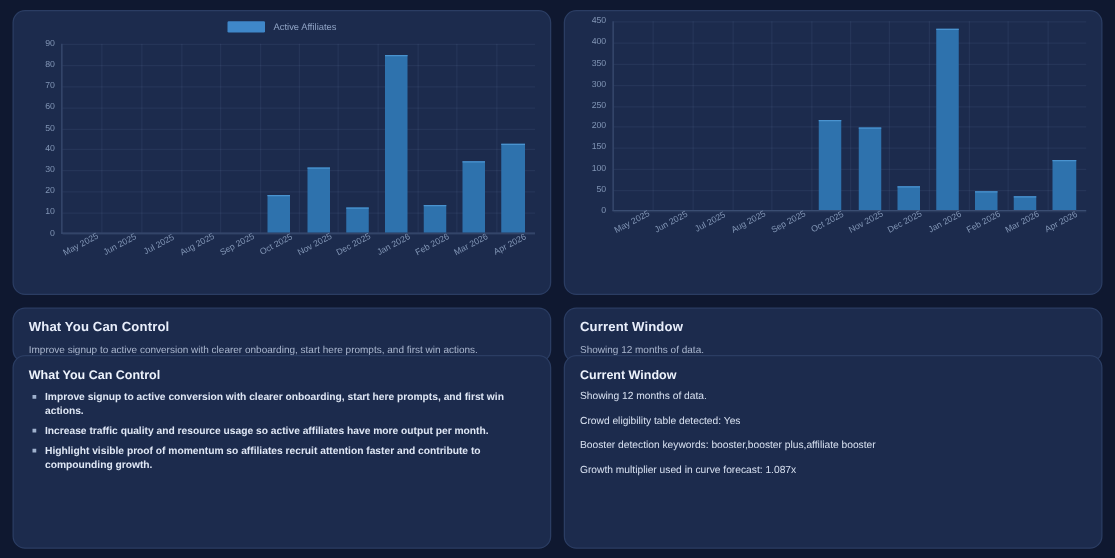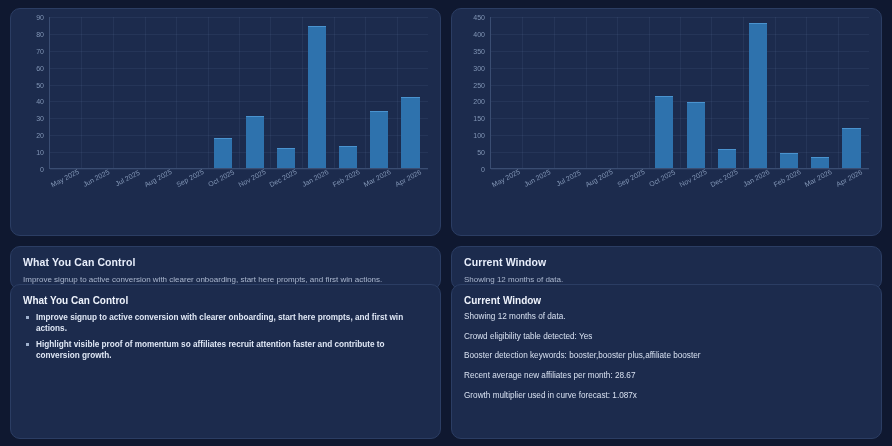--- a/index.html
+++ b/index.html
@@ -112,20 +112,24 @@
   }
 </style>
 </head>
 <body>
 
 <div class="page">
 
   <div class="row">
 
     <div class="card chart-card">
+      <div class="legend">
+        <span class="legend-swatch"></span>
+        <span class="legend-label">Active Affiliates</span>
+      </div>
       <div class="plot-wrap">
         <div class="ylabels">
             <span style="top: 156px;">0</span>
             <span style="top: 139.111px;">10</span>
             <span style="top: 122.222px;">20</span>
             <span style="top: 105.333px;">30</span>
             <span style="top: 88.4444px;">40</span>
             <span style="top: 71.5556px;">50</span>
             <span style="top: 54.6667px;">60</span>
             <span style="top: 37.7778px;">70</span>
@@ -366,30 +370,30 @@
       <div class="sub">Showing 12 months of data.</div>
     </div>
   </div>
 
   <div class="overlay-row">
 
     <div class="overlay-card">
       <div class="overlay-title">What You Can Control</div>
       <ul class="bullets">
           <li>Improve signup to active conversion with clearer onboarding, start here prompts, and first win actions.</li>
-          <li>Highlight visible proof of momentum so affiliates recruit attention faster and contribute to conversion growth.</li>
+          <li>Increase traffic quality and resource usage so active affiliates have more output per month.</li>
+          <li>Highlight visible proof of momentum so affiliates recruit attention faster and contribute to compounding growth.</li>
         </ul>
     </div>
 
     <div class="overlay-card">
       <div class="overlay-title">Current Window</div>
       <div>
           <div class="info-line">Showing 12 months of data.</div>
           <div class="info-line">Crowd eligibility table detected: Yes</div>
           <div class="info-line">Booster detection keywords: booster,booster plus,affiliate booster</div>
-          <div class="info-line">Recent average new affiliates per month: 28.67</div>
           <div class="info-line">Growth multiplier used in curve forecast: 1.087x</div>
         </div>
     </div>
 
   </div>
 
 </div>
 
 </body></html>

